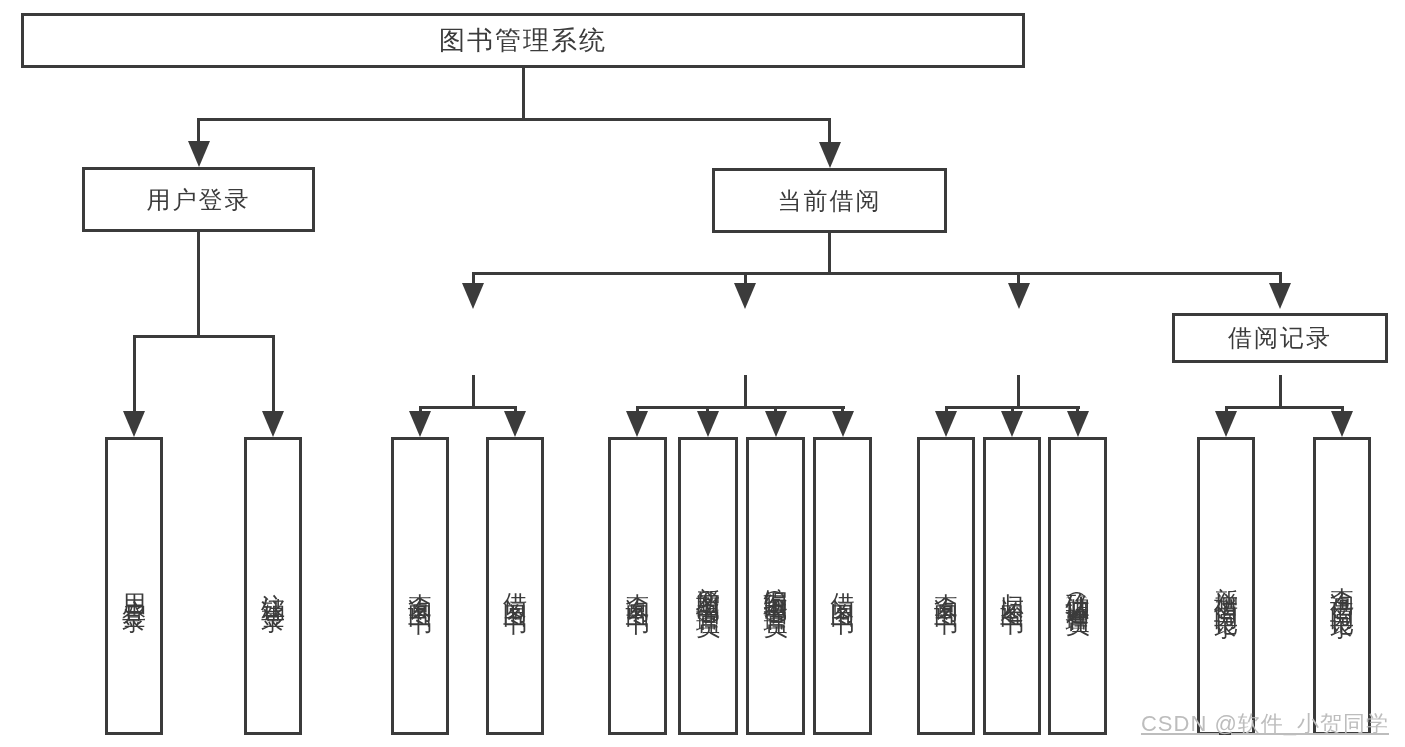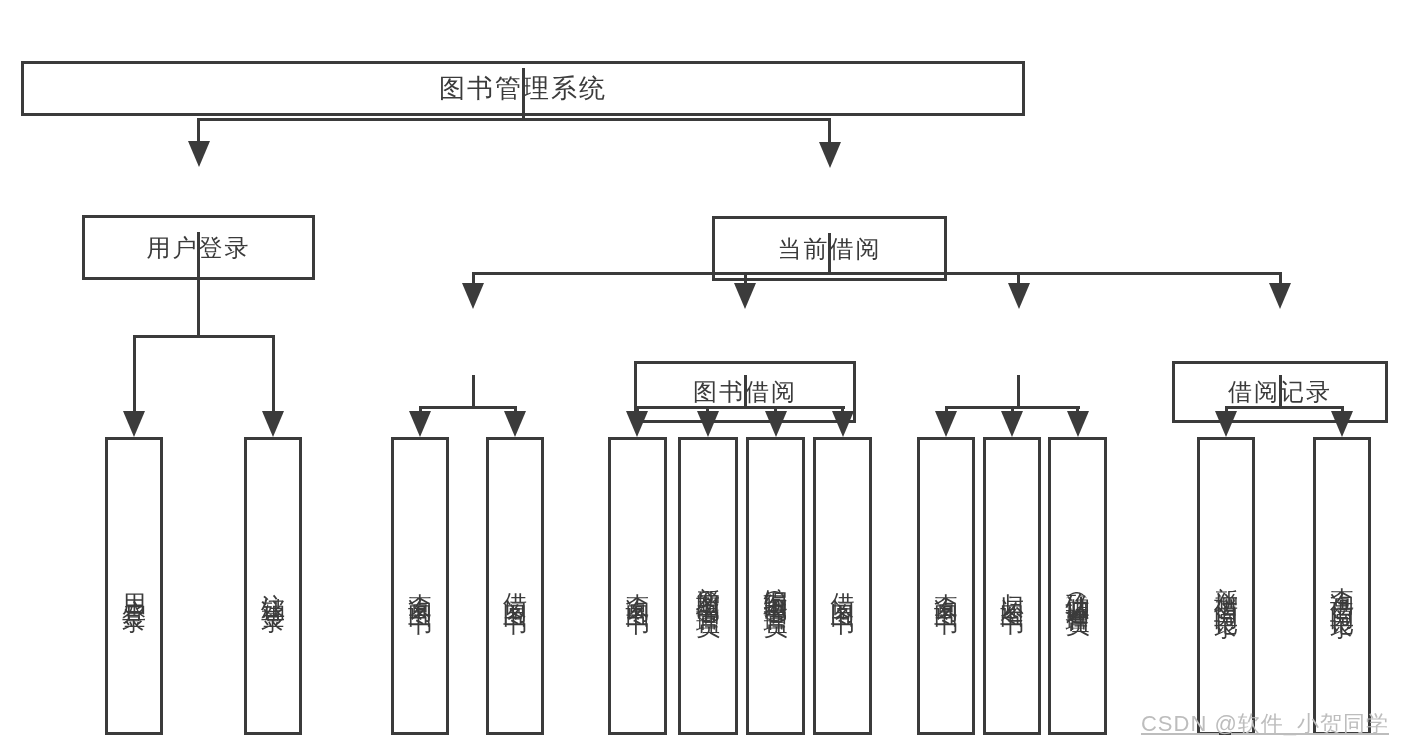--- a/index.html
+++ b/index.html
@@ -3,21 +3,21 @@
 <meta charset="utf-8">
 <style>
   html,body{margin:0;padding:0;background:#ffffff;}
   .canvas{
     position:relative;width:1405px;height:747px;background:#ffffff;
     font-family:"Liberation Sans","DejaVu Sans",sans-serif;overflow:hidden;
   }
   .hbox{
     position:absolute;box-sizing:border-box;border:3px solid #3b3b3b;background:#fff;
     display:flex;align-items:center;justify-content:center;
-    font-size:24px;color:#3b3b3b;letter-spacing:2px;white-space:nowrap;margin-top:48px;
+    font-size:24px;color:#3b3b3b;letter-spacing:2px;white-space:nowrap;
   }
   .vbox{
     position:absolute;box-sizing:border-box;border:3px solid #3b3b3b;background:#fff;
     top:437px;width:58px;height:298px;
     display:flex;align-items:center;justify-content:center;overflow:hidden;
   }
   .vtext{
     writing-mode:vertical-rl;text-orientation:mixed;
     font-size:24px;letter-spacing:6px;line-height:1;color:#3b3b3b;white-space:nowrap;
   }
@@ -57,22 +57,21 @@
   <div class="hl" style="left:471.5px;top:272px;width:810px;"></div>
   <div class="vl" style="left:471.5px;top:272px;height:11px;"></div>
   <div class="vl" style="left:743.5px;top:272px;height:11px;"></div>
   <div class="vl" style="left:1017px;top:272px;height:11px;"></div>
   <div class="vl" style="left:1278.5px;top:272px;height:11px;"></div>
   <div class="ar" style="left:462px;top:283px;"></div>
   <div class="ar" style="left:734px;top:283px;"></div>
   <div class="ar" style="left:1007.5px;top:283px;"></div>
   <div class="ar" style="left:1269px;top:283px;"></div>
 
-  <div class="hbox" style="left:634px;top:313px;width:222px;height:62px;">图书借阅</div>
-  <div class="hbox" style="left:1172px;top:313px;width:216px;height:62px;">借阅记录</div>
+  <div class="hbox" style="left:1172px;top:313px;width:216px;height:50px;">借阅记录</div>
 
   <div class="vl" style="left:471.5px;top:375px;height:31px;"></div>
   <div class="hl" style="left:418.5px;top:406px;width:98px;"></div>
   <div class="vl" style="left:418.5px;top:406px;height:5px;"></div>
   <div class="vl" style="left:513.5px;top:406px;height:5px;"></div>
   <div class="ar" style="left:409px;top:411px;"></div>
   <div class="ar" style="left:504px;top:411px;"></div>
 
   <div class="vl" style="left:743.5px;top:375px;height:31px;"></div>
   <div class="hl" style="left:635.5px;top:406px;width:209px;"></div>

